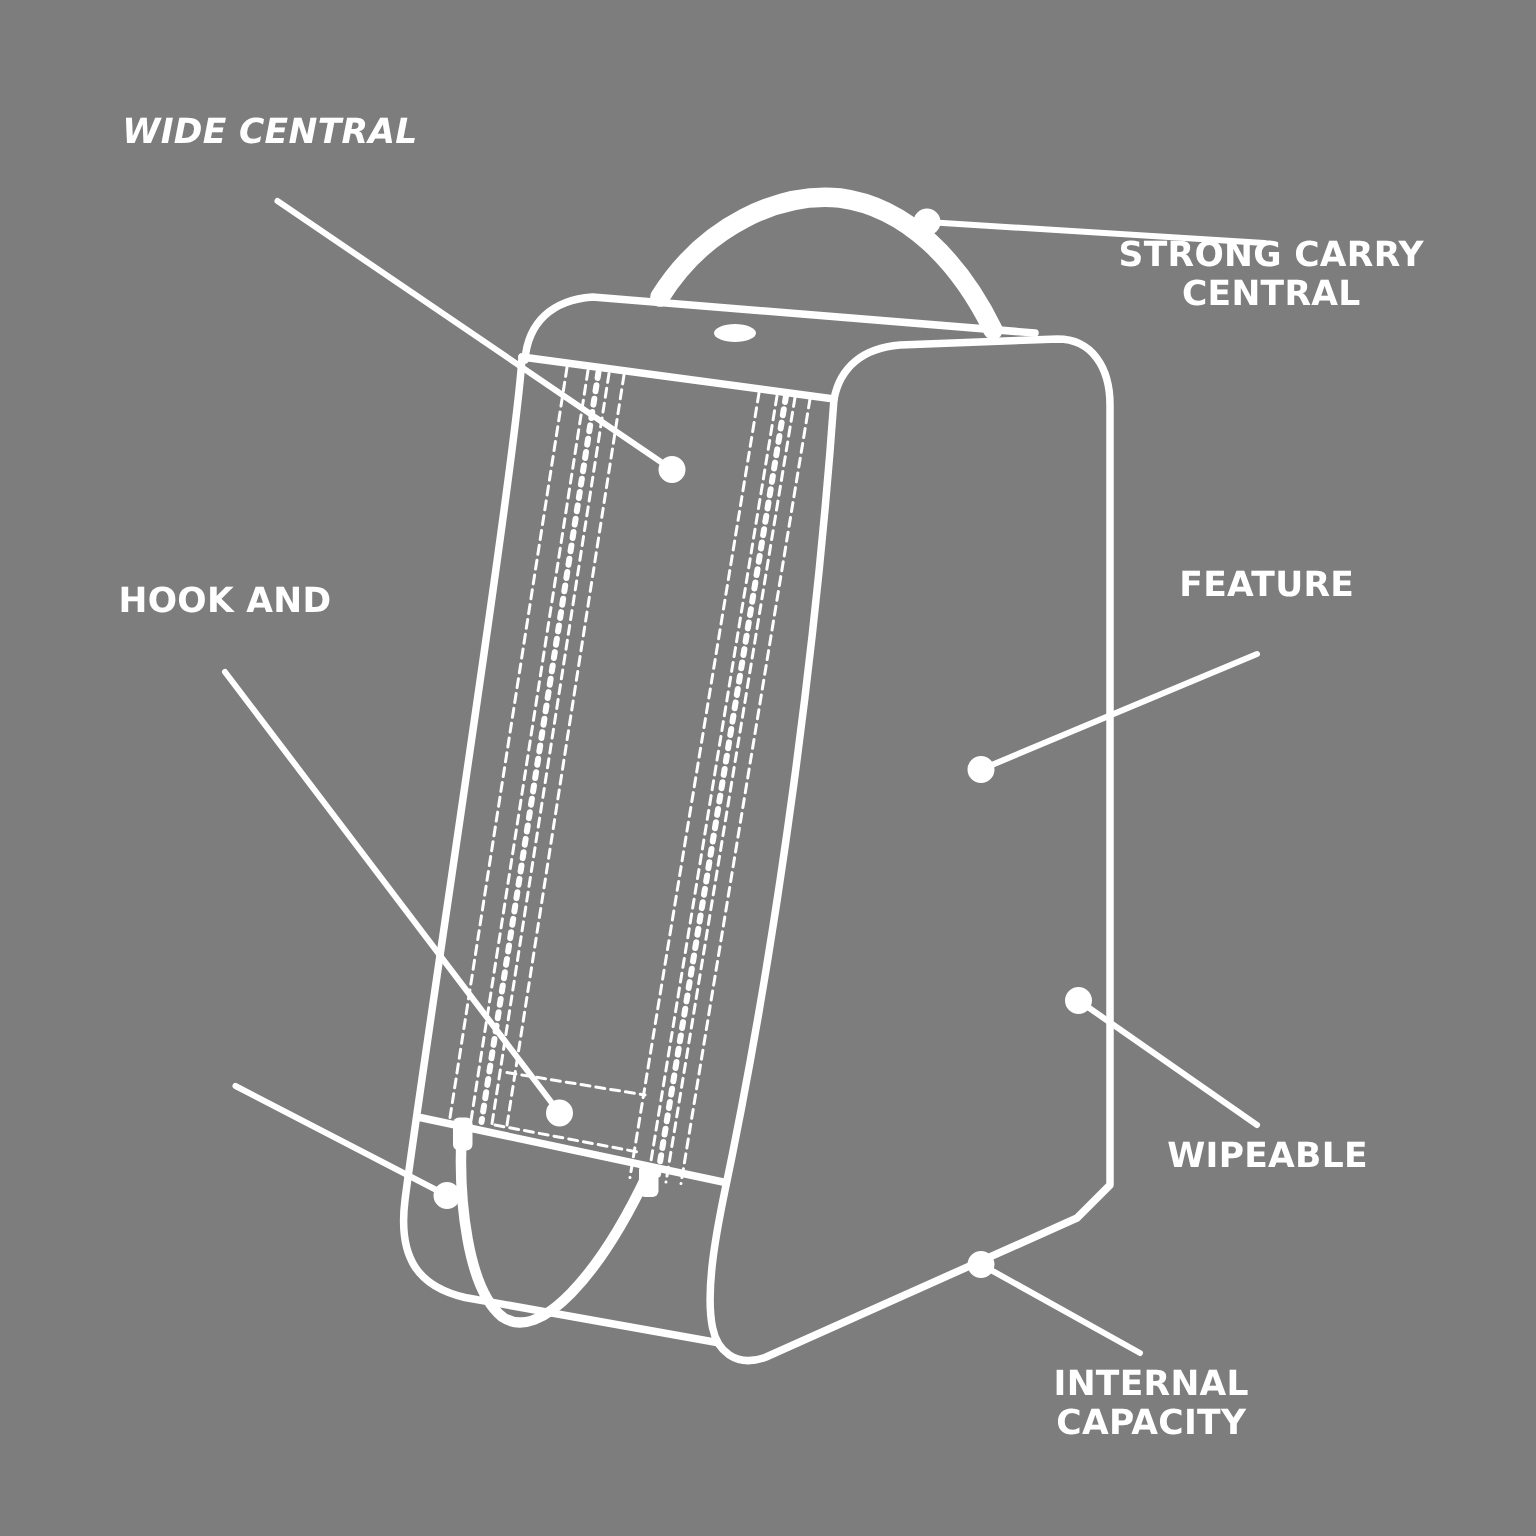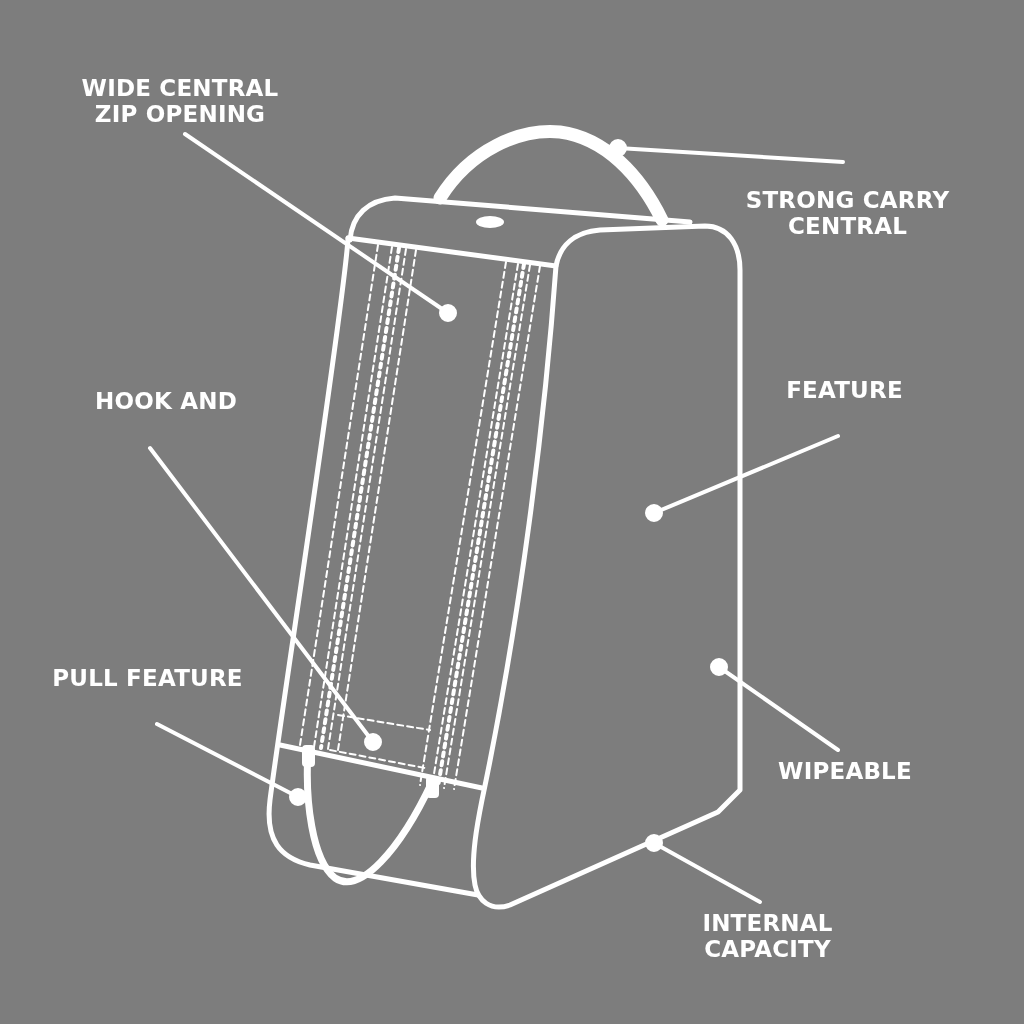--- a/index.html
+++ b/index.html
@@ -65,36 +65,34 @@
     <circle cx="654" cy="513" r="7"></circle>
     <line x1="157" y1="724" x2="298" y2="797"></line>
     <circle cx="298" cy="797" r="7"></circle>
     <line x1="719" y1="667" x2="838" y2="750"></line>
     <circle cx="719" cy="667" r="7"></circle>
     <line x1="654" y1="843" x2="760" y2="902"></line>
     <circle cx="654" cy="843" r="7"></circle>
   </g>
 </svg>
 
-<div class="label" style="left:70px; top:75px; width:220px;">
+<div class="label" style="left:70px; top:75px; width:220px;font-style:italic;">
   <span>WIDE CENTRAL</span>
-  <span>ZIP OPENING</span>
 </div>
-<div class="label" style="left:735px; top:187px; width:225px;">
+<div class="label" style="left:735px; top:157px; width:225px;">
   <span>STRONG CARRY</span>
   <span>CENTRAL</span>
 </div>
-<div class="label" style="left:30px; top:388px; width:240px;margin-left:16px;">
+<div class="label" style="left:30px; top:388px; width:240px;">
   <span>HOOK AND</span>
 </div>
 <div class="label" style="left:762px; top:377px; width:165px;">
   <span>FEATURE</span>
 </div>
 <div class="label" style="left:45px; top:665px; width:205px;">
-  <span>PULL FEATURE</span>
 </div>
 <div class="label" style="left:770px; top:758px; width:150px;">
   <span>WIPEABLE</span>
 </div>
 <div class="label" style="left:680px; top:910px; width:175px;">
   <span>INTERNAL</span>
   <span>CAPACITY</span>
 </div>
 
 </body></html>

